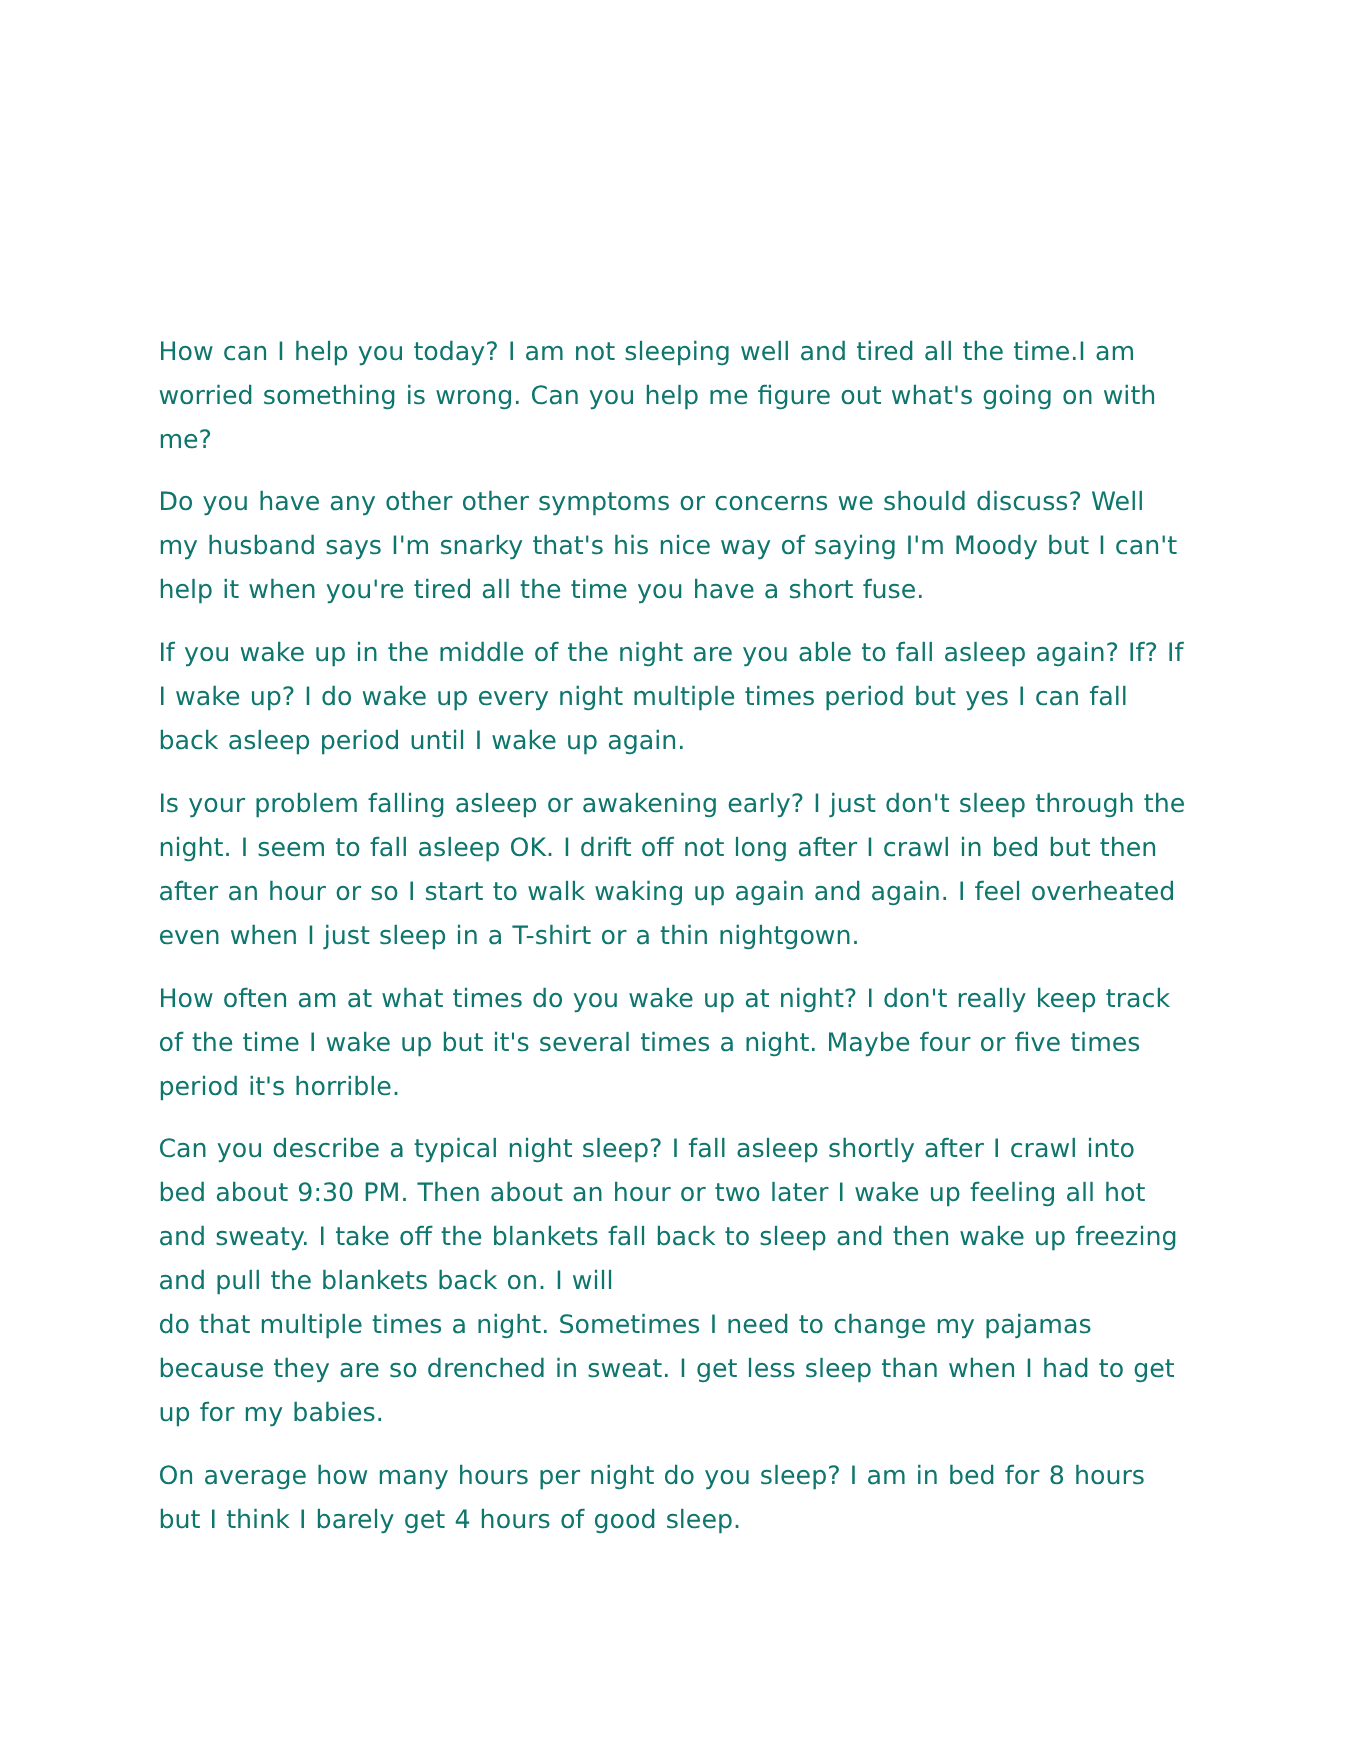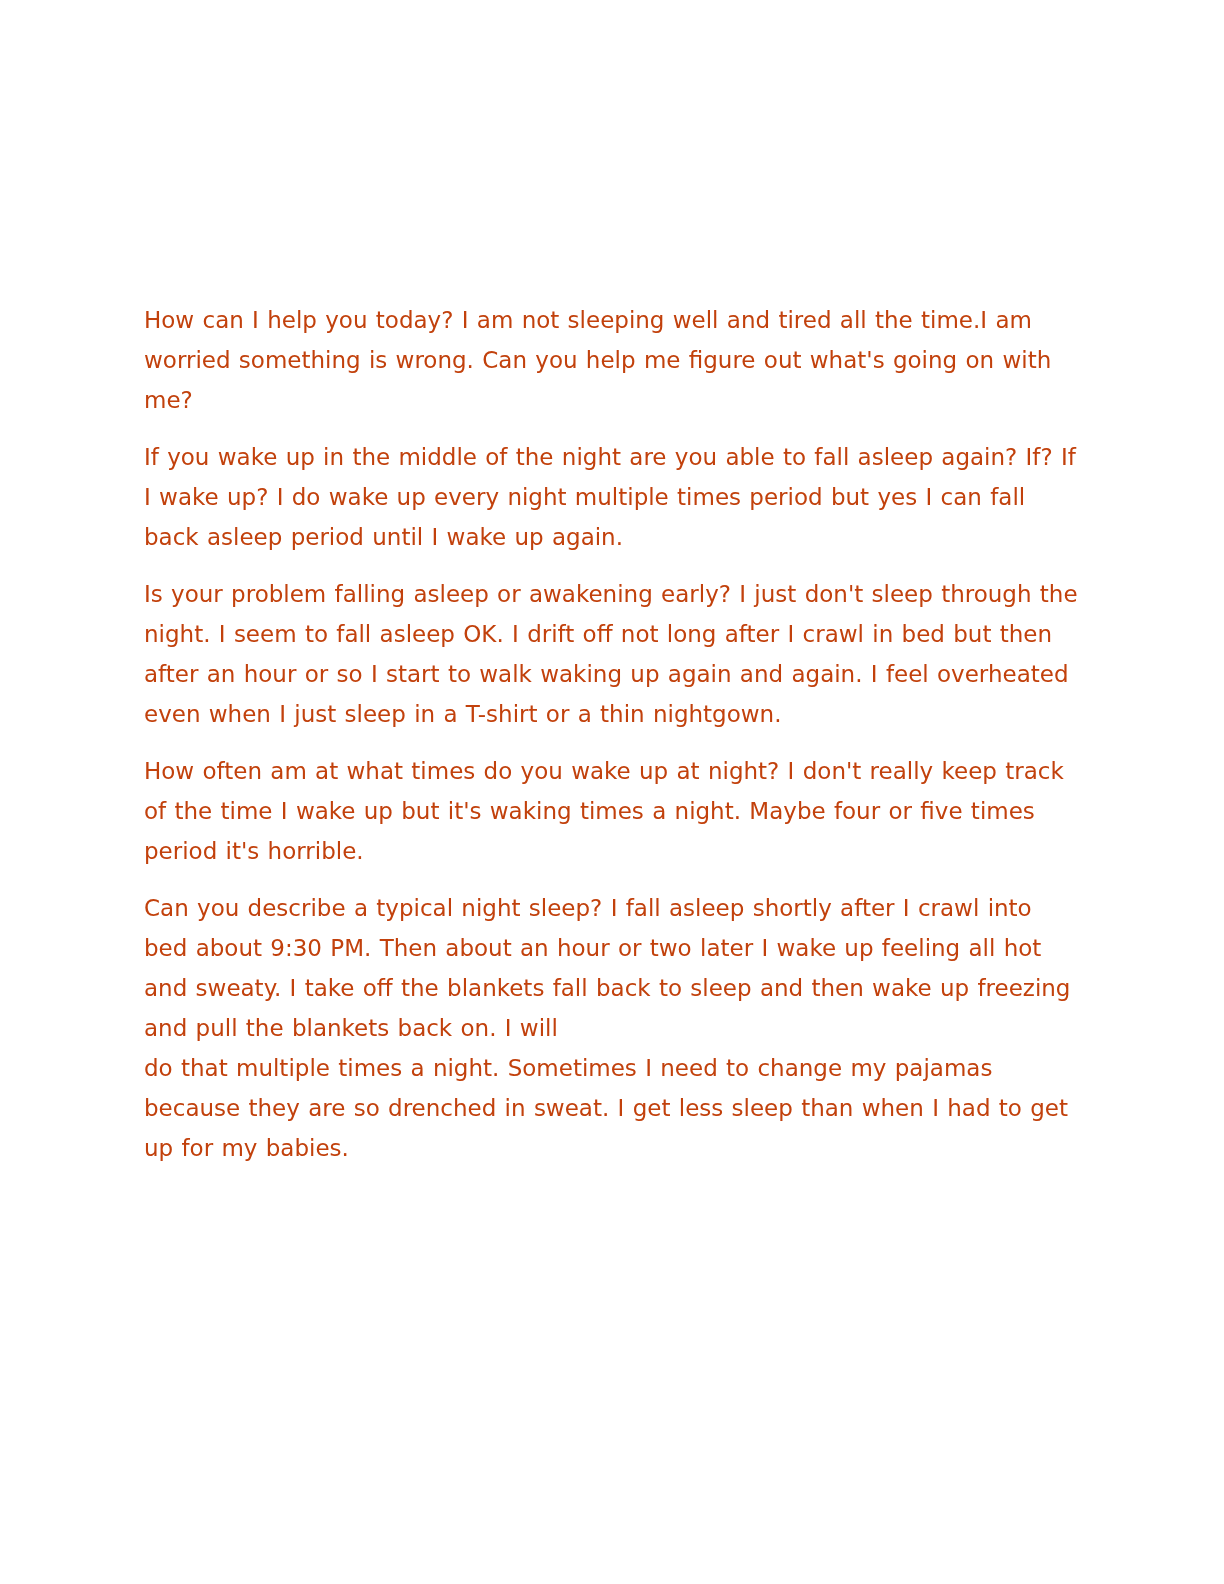--- a/index.html
+++ b/index.html
@@ -13,36 +13,38 @@
     height: 1584px;
     background: #ffffff;
     overflow: hidden;
     font-family: "DejaVu Sans", "Liberation Sans", sans-serif;
   }
   .doc-body {
     position: absolute;
     left: 144px;
     top: 300px;
     width: 938px;
-    color: #c2410c;
+    color: #0f766e;
     font-size: 23px;
     line-height: 40px;
     letter-spacing: 0px;
   }
   .doc-body p {
     margin: 0 0 17px 0;
     white-space: pre-wrap;
     word-spacing: 1px;
   }
 </style>
 </head>
 <body>
 
 <div class="page">
   <div class="doc-body">
     <p>How can I help you today? I am not sleeping well and tired all the time.I am worried something is wrong. Can you help me figure out what's going on with me?</p>
+    <p>Do you have any other other symptoms or concerns we should discuss? Well my husband says I'm snarky that's his nice way of saying I'm Moody but I can't help it when you're tired all the time you have a short fuse.</p>
     <p>If you wake up in the middle of the night are you able to fall asleep again? If? If I wake up? I do wake up every night multiple times period but yes I can fall back asleep period until I wake up again.</p>
     <p>Is your problem falling asleep or awakening early? I just don't sleep through the night. I seem to fall asleep OK. I drift off not long after I crawl in bed but then after an hour or so I start to walk waking up again and again. I feel overheated even when I just sleep in a T-shirt or a thin nightgown.</p>
-    <p>How often am at what times do you wake up at night? I don't really keep track of the time I wake up but it's waking times a night. Maybe four or five times period it's horrible.</p>
+    <p>How often am at what times do you wake up at night? I don't really keep track of the time I wake up but it's several times a night. Maybe four or five times period it's horrible.</p>
     <p>Can you describe a typical night sleep? I fall asleep shortly after I crawl into bed about 9:30 PM. Then about an hour or two later I wake up feeling all hot and sweaty. I take off the blankets fall back to sleep and then wake up freezing and pull the blankets back on. I will
 do that multiple times a night. Sometimes I need to change my pajamas because they are so drenched in sweat. I get less sleep than when I had to get up for my babies.</p>
+    <p>On average how many hours per night do you sleep? I am in bed for 8 hours but I think I barely get 4 hours of good sleep.</p>
   </div>
 </div>
 
 </body></html>

